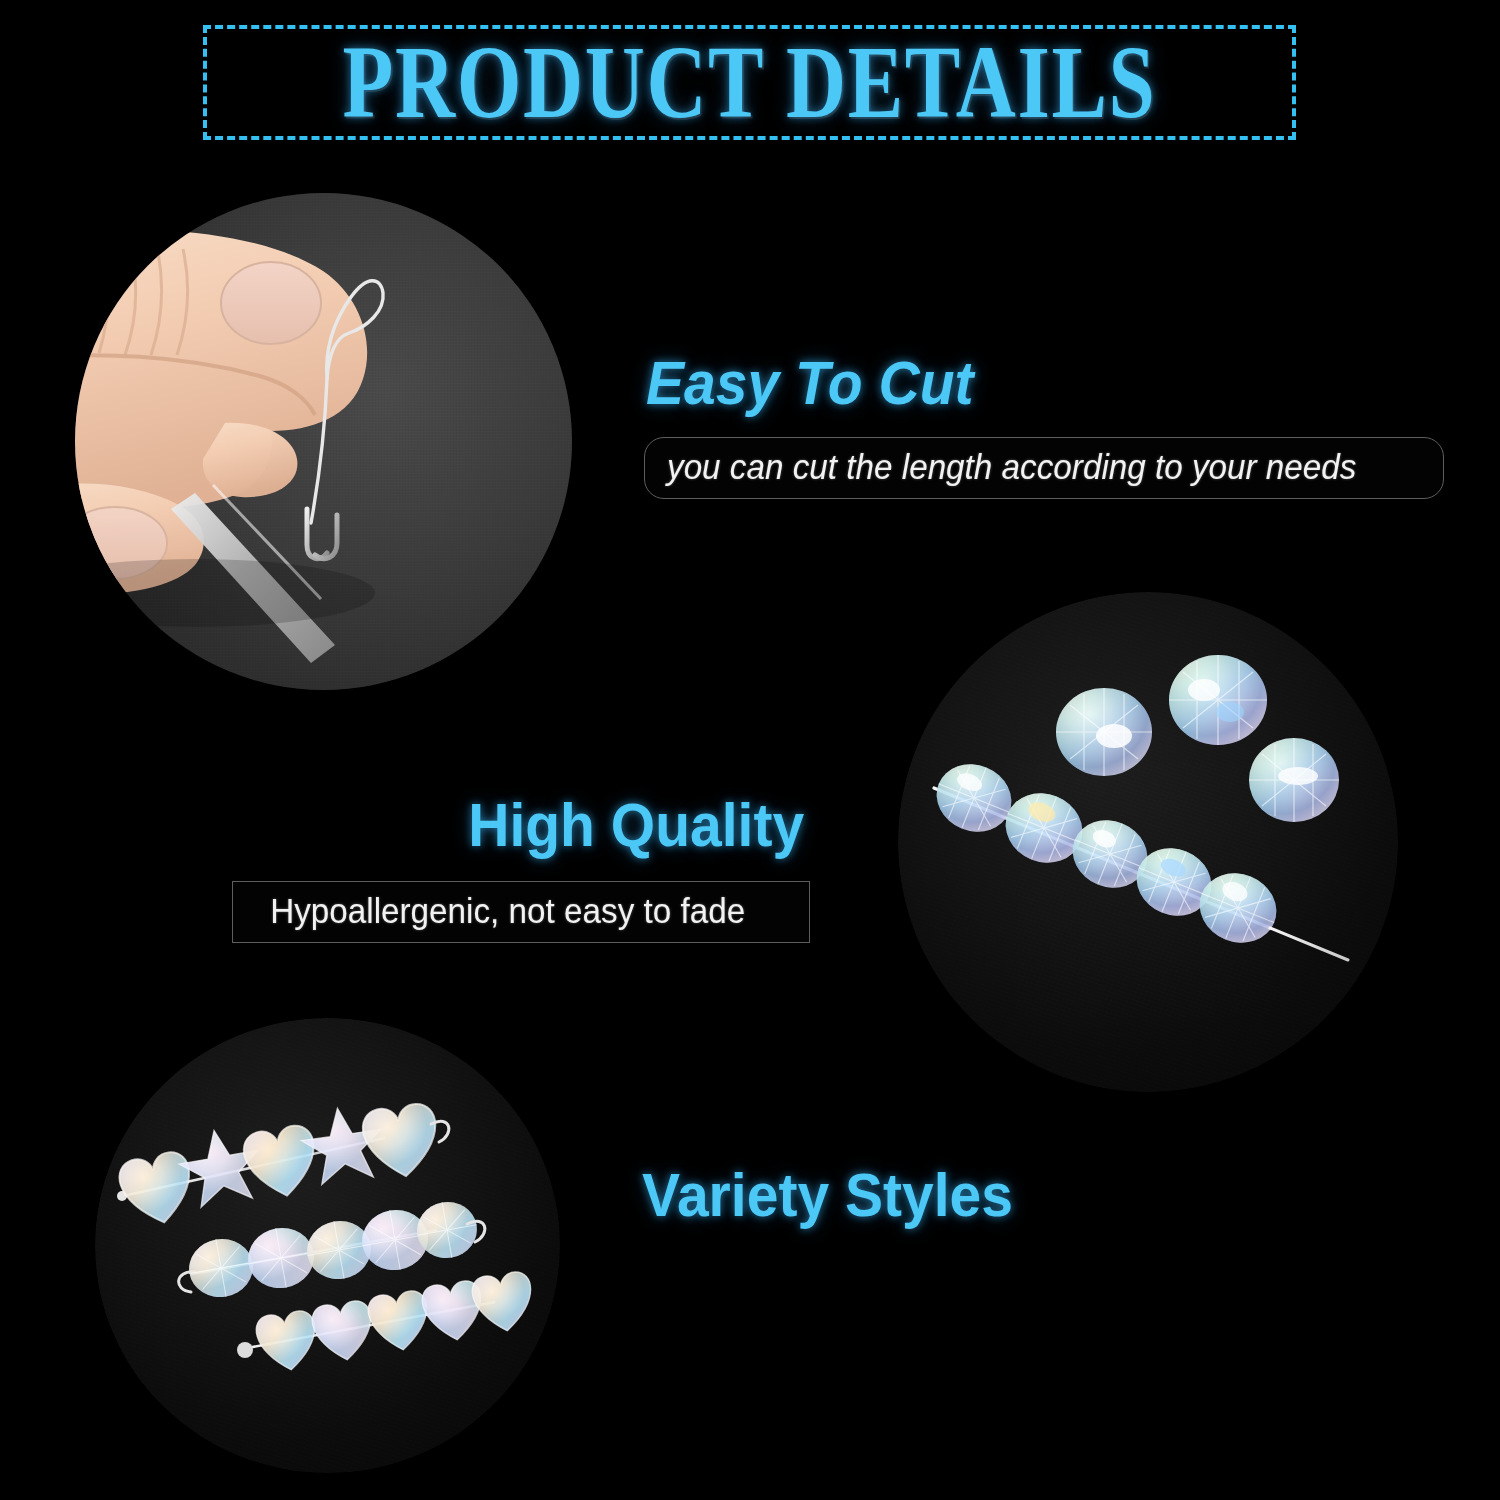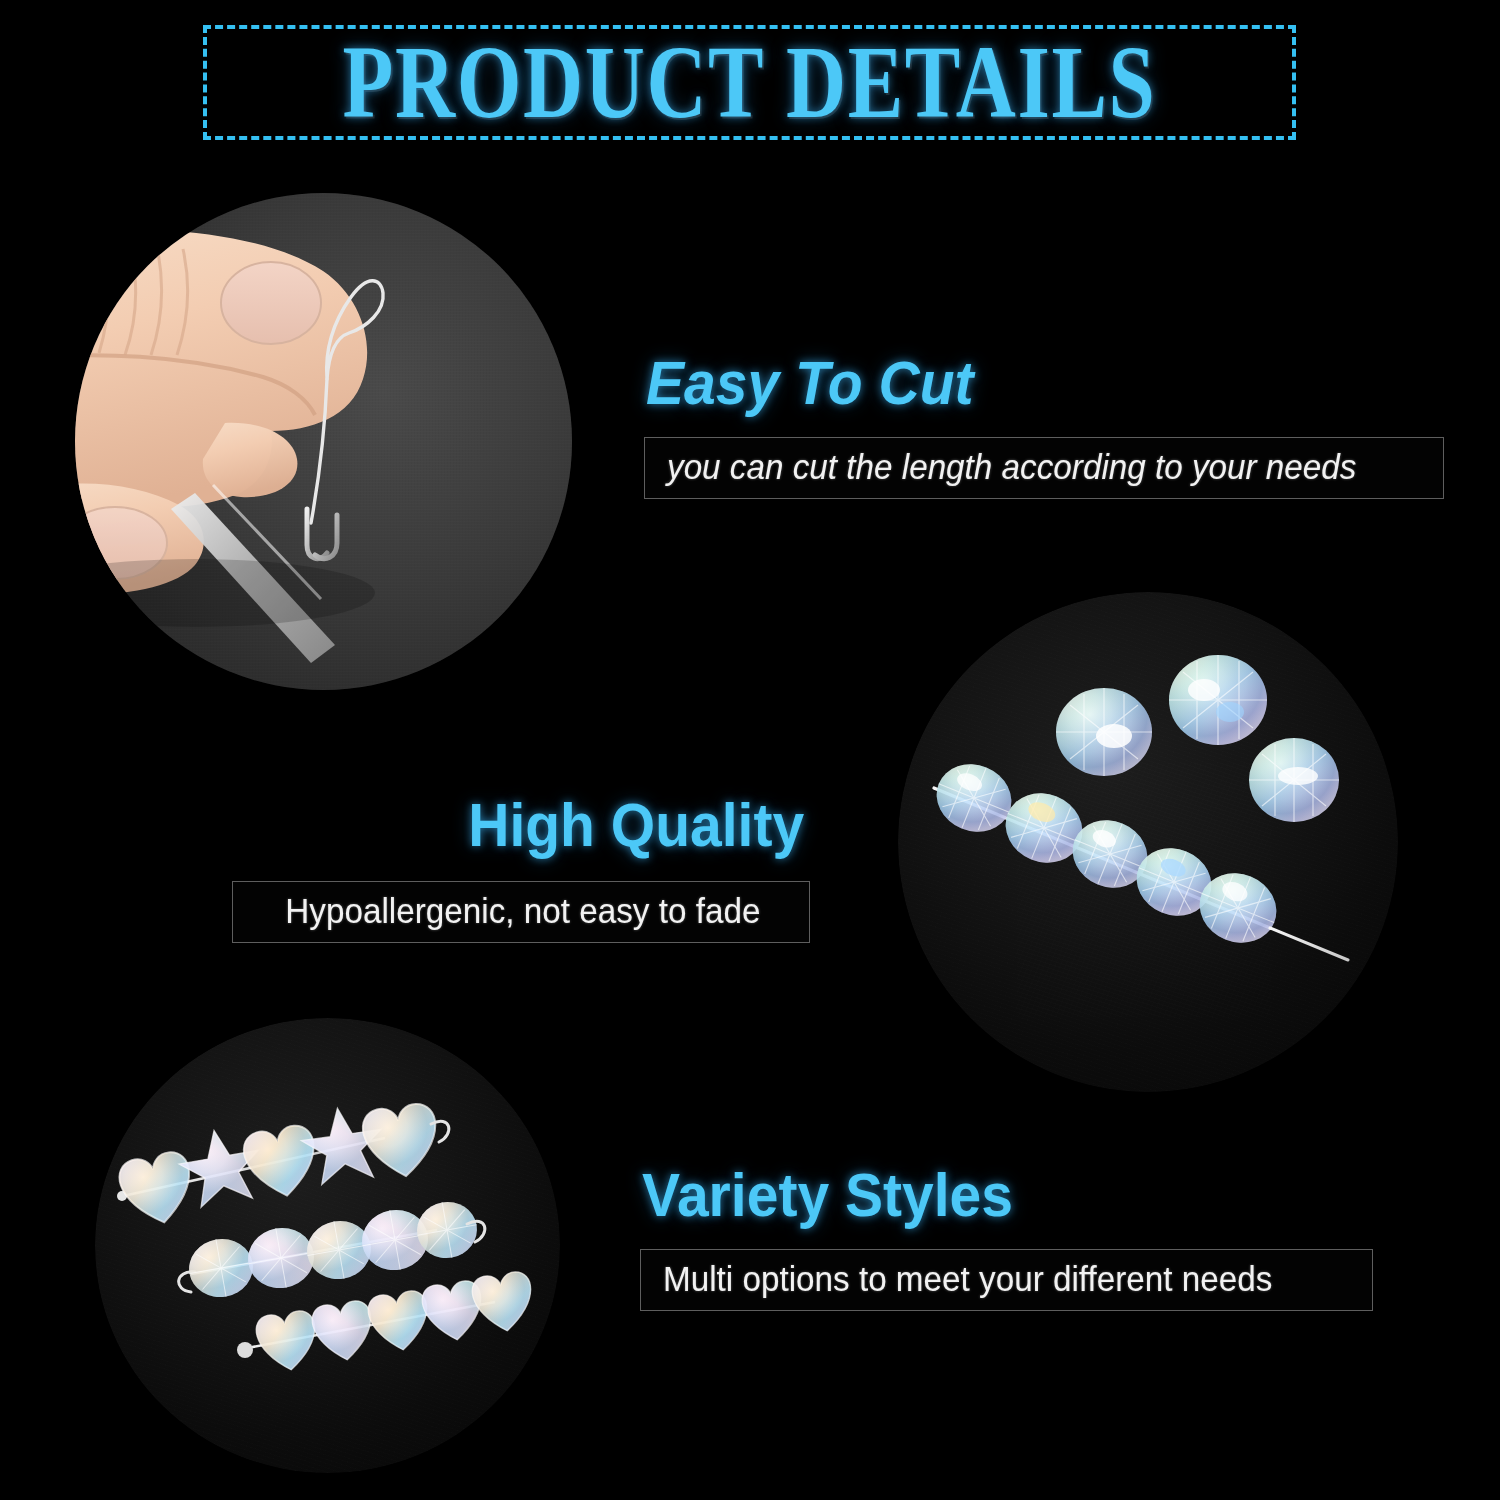--- a/index.html
+++ b/index.html
@@ -54,25 +54,25 @@
     color:#f2f2f2;
     white-space:nowrap;
     transform:scaleX(0.95);
     display:block;
     transform-origin:left center;
     text-shadow:0 0 3px rgba(255,255,255,.35);
   }
 
   #feat-cut{left:644px;top:350px;font-style:italic;}
   #feat-cut .f-head{margin:0 0 22px 2px;transform-origin:left center;}
-  #feat-cut .f-sub-box{width:800px;}
+  #feat-cut .f-sub-box{width:800px;border-radius:20px;}
 
   #feat-quality{left:230px;top:792px;width:580px;text-align:right;}
   #feat-quality .f-head{margin:0 6px 24px 0;transform-origin:right center;display:inline-block;}
-  #feat-quality .f-sub-box{width:578px;text-align:right;}
+  #feat-quality .f-sub-box{width:578px;text-align:center;}
 
   #feat-variety{left:640px;top:1162px;}
   #feat-variety .f-head{margin:0 0 22px 2px;transform-origin:left center;}
   #feat-variety .f-sub-box{width:733px;}
 
   
   .photo{position:absolute;border-radius:50%;overflow:hidden;}
 
   
   #photo-threader{left:75px;top:193px;width:497px;height:497px;
@@ -461,18 +461,15 @@
         <g transform="translate(408,283) rotate(-8)">
           <path d="M0 30 C -38 3, -34 -25, -16 -27 C -7 -28, -1 -21, 0 -16 C 1 -21, 7 -28, 16 -27 C 34 -25, 38 3, 0 30 Z" fill="url(#abB)" stroke="#fff" stroke-opacity=".7" stroke-width="1.4"></path>
           <path d="M0 30 C -38 3, -34 -25, -16 -27 C -7 -28, -1 -21, 0 -16 C 1 -21, 7 -28, 16 -27 C 34 -25, 38 3, 0 30 Z" fill="url(#rain1)" opacity=".55"></path>
         </g>
       </g>
     </svg>
   </div>
 
   <div class="feature" id="feat-variety">
     <div class="f-head">Variety Styles</div>
-    <div class="f-sub-box">
-      <span class="f-sub">Multi options to meet your different needs</span>
-    </div>
   </div>
 
 </div>
 
 </body></html>

